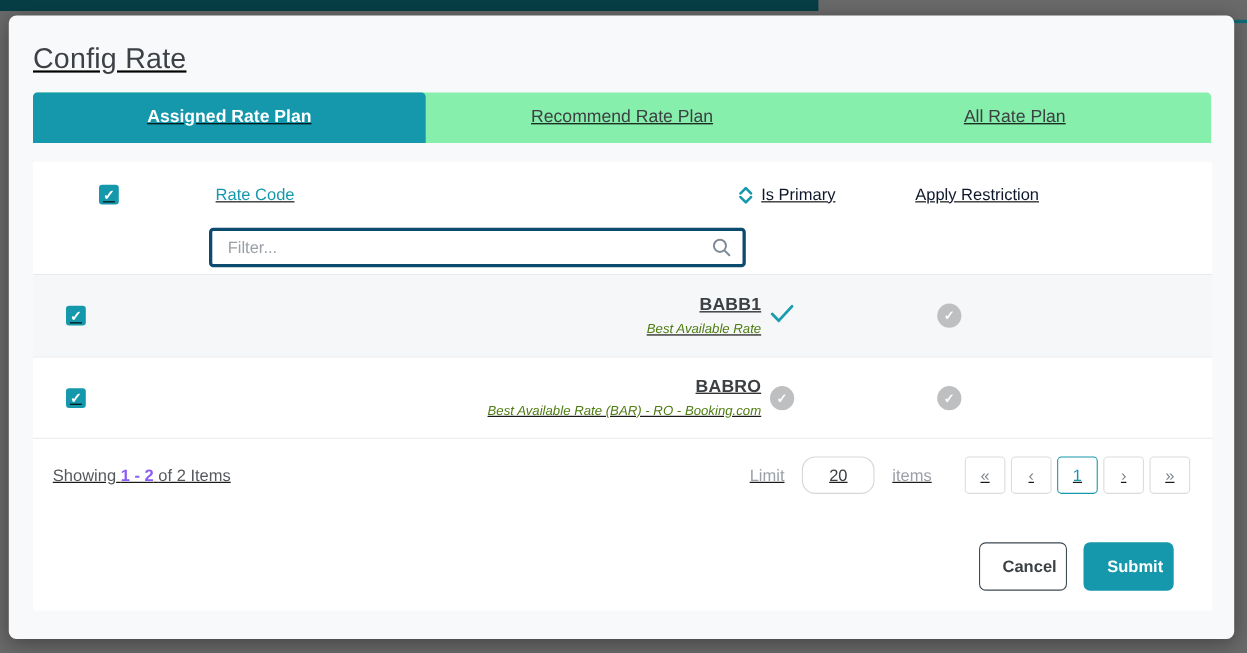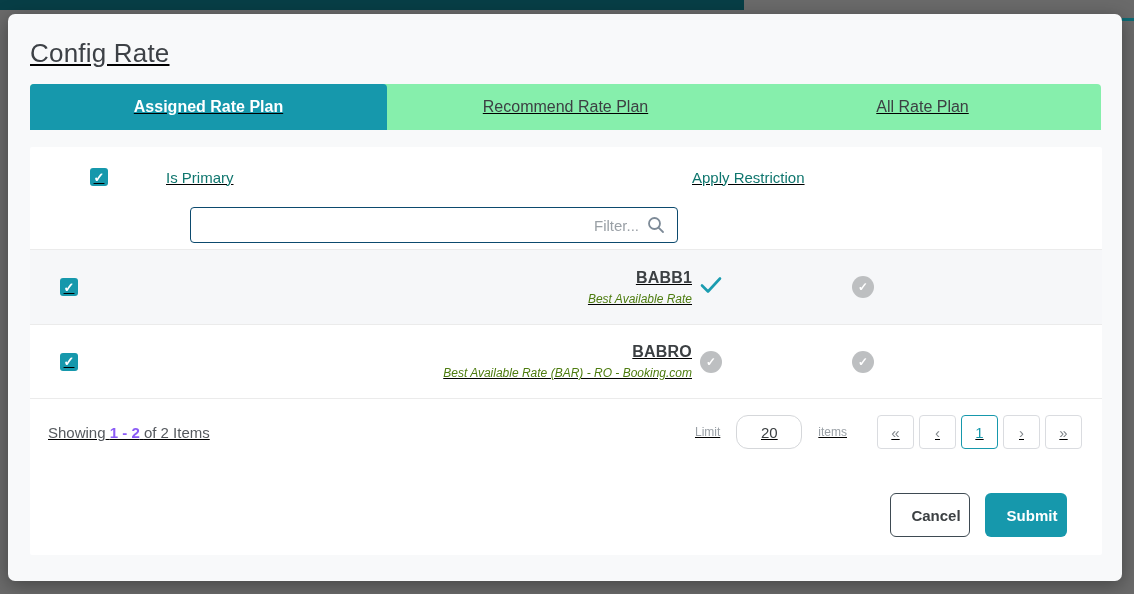--- a/index.html
+++ b/index.html
@@ -30,27 +30,27 @@
 
   
   .card { margin-top:17px; width:1072px; height:408px; background:#ffffff; border-radius:2px; position:relative; }
 
   .grid-row { display:grid; grid-template-columns:136px 526px 140px 220px 1fr; align-items:center; }
 
   .thead { height:60px; }
   .th-check { padding-left:30px; }
   .th-rate { display:flex; align-items:center; justify-content:space-between; padding-left:30px; }
   .th-rate-label { font-size:15px; font-weight:500; color:var(--accent); }
-  .th-label { font-size:15px; font-weight:500; color:#0f766e; }
+  .th-label { font-size:15px; font-weight:500; color:#0f172a; }
   .sort-icon { display:inline-flex; flex-direction:column; gap:1px; margin-right:8px; }
 
   .filter-wrap { margin-left:160px; width:488px; height:36px; position:relative; margin-bottom:6px; }
-  .filter-input { width:100%; height:100%; border:1px solid #0c4a6e; border-radius:4px;
+  .filter-input { width:100%; height:100%; border:3px solid #0c4a6e; border-radius:4px;
                   padding:0 38px 0 14px; font-size:15px; color:#701a75; outline:none;
-                  font-family:"Liberation Sans", sans-serif;text-align:right; }
+                  font-family:"Liberation Sans", sans-serif; }
   .filter-input::placeholder { color:#9aa0a6; }
   .search-icon { position:absolute; right:12px; top:8px; }
 
   .trow { height:75px; border-top:1px solid #ebebeb; }
   .trow.alt { background:#f6f7f9; }
   .trow:last-of-type { border-bottom:1px solid #ebebeb; }
 
   .cbx { width:18px; height:18px; margin-left:30px; background:var(--accent); border-radius:3px;
          display:flex; align-items:center; justify-content:center; color:#fff; font-size:13px;
          font-weight:700; cursor:pointer; }
@@ -61,21 +61,21 @@
   .status-cell.restriction { padding-left:20px; }
   .circle-tick { width:22px; height:22px; border-radius:50%; background:#bdbfc1; color:#fff;
                  display:inline-flex; align-items:center; justify-content:center; font-size:12px; font-weight:700; }
 
   
   .list-footer { display:flex; align-items:center; justify-content:space-between;
                  padding:0 20px 0 18px; height:66px; }
   .showing { font-size:15px; color:#55595e; }
   .showing b { color:#8b5cf6;margin-top:40px; }
   .pager-zone { display:flex; align-items:center; gap:16px; }
-  .limit-label, .items-label { font-size:12px; color:#9aa0a6; }
+  .limit-label, .items-label { font-size:15px; color:#9aa0a6; }
   .limit-input { width:66px; height:34px; border:1px solid #d5d7da; border-radius:12px;
                  text-align:center; font-size:15px; color:#3c4043; outline:none;
                  font-family:"Liberation Sans", sans-serif; }
   .pager { display:flex; gap:5px; margin-left:14px; }
   .page-btn { min-width:37px; height:34px; background:#fff; border:1px solid #dadce0; border-radius:4px;
               display:flex; align-items:center; justify-content:center; font-size:15px; color:#80868b;
               cursor:pointer; }
   .page-btn.active { border-color:var(--accent); color:var(--accent); }
 
   
@@ -99,20 +99,31 @@
       <div class="tab active">Assigned Rate Plan</div>
       <div class="tab">Recommend Rate Plan</div>
       <div class="tab">All Rate Plan</div>
     </div>
 
   <div class="card">
 
     <div class="grid-row thead">
       <div class="th-check">
         <span class="cbx">✓</span>
+      </div>
+      <div class="th-rate">
+        <span class="th-rate-label">Rate Code</span>
+        <span class="sort-icon">
+          <svg width="12" height="8" viewBox="0 0 12 8">
+              <path d="M1 7 L6 2 L11 7" fill="none" stroke="#1698ac" stroke-width="2.4" stroke-linecap="round" stroke-linejoin="round"></path>
+            </svg>
+          <svg width="12" height="8" viewBox="0 0 12 8">
+              <path d="M1 1 L6 6 L11 1" fill="none" stroke="#1698ac" stroke-width="2.4" stroke-linecap="round" stroke-linejoin="round"></path>
+            </svg>
+        </span>
       </div>
       <div class="th-label">Is Primary</div>
       <div class="th-label">Apply Restriction</div>
       <div></div>
     </div>
 
     <div class="filter-wrap">
       <input class="filter-input" type="text" placeholder="Filter..." style="">
       <span class="search-icon">
         <svg width="20" height="20" viewBox="0 0 20 20">

